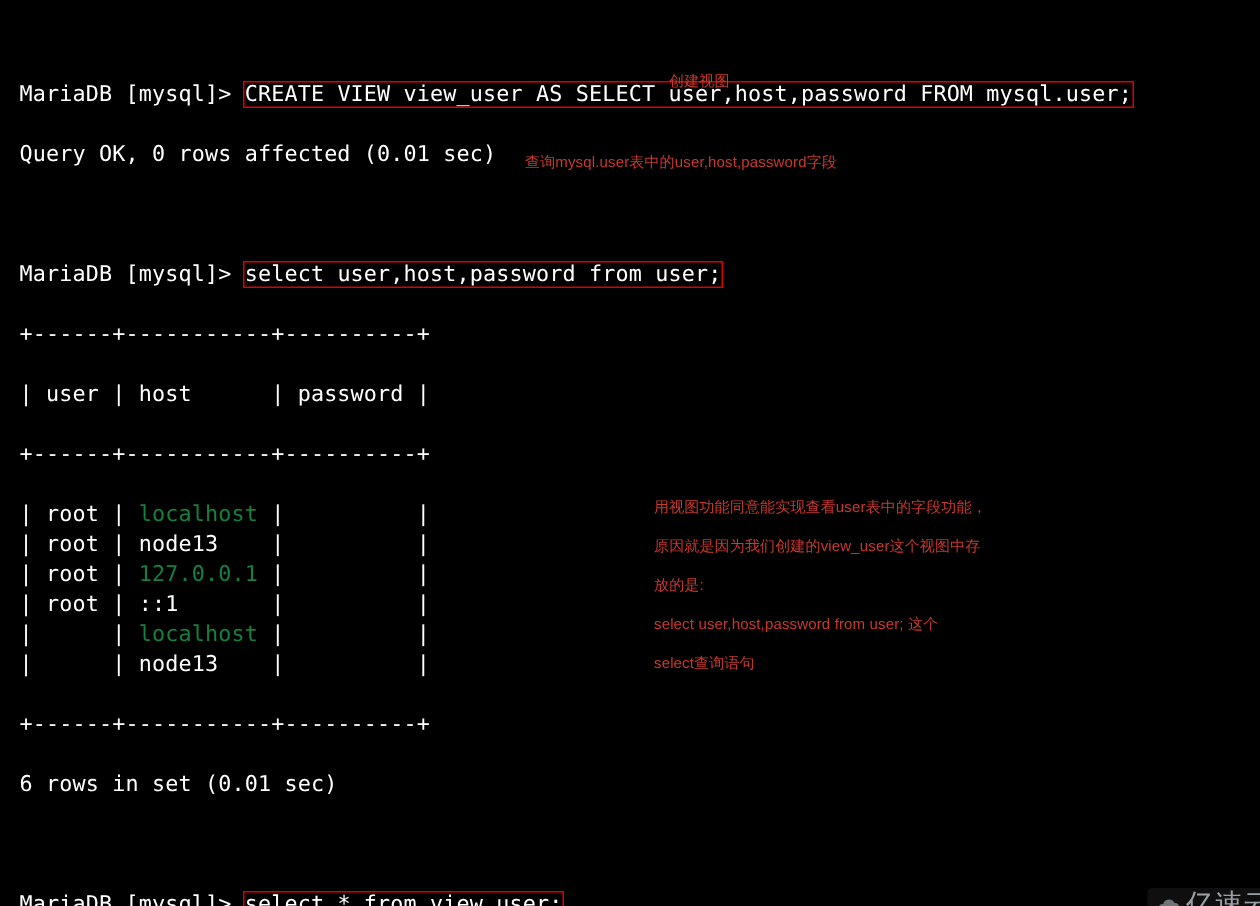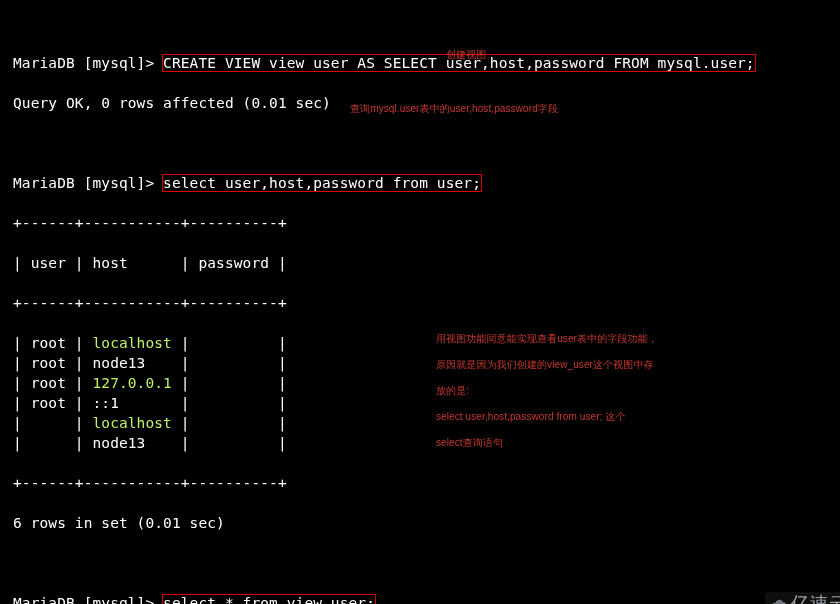--- a/index.html
+++ b/index.html
@@ -6,21 +6,21 @@
   .terminal{
     font-family:"Consolas","DejaVu Sans Mono","Menlo",monospace;
     font-size:14.5px;line-height:20px;color:#fff;background:#000;
     width:840px;height:604px;position:relative;padding:13px;
     white-space:pre;letter-spacing:0.1px;
   }
   .line{display:block;min-height:20px}
   .prompt{color:#fff}
   .cmd{color:#fff}
   .redbox{outline:1px solid #d00;outline-offset:0}
-  .magenta{color:#bef264}
+  .magenta{color:#15803d}
   .annot{
     position:absolute;color:#c8392e;font-family:"Microsoft YaHei","SimSun",sans-serif;
     font-size:10px;white-space:normal;line-height:26px;
   }
   .watermark{
     position:absolute;right:12px;bottom:14px;color:#9aa0a6;font-size:19px;
     font-family:"Microsoft YaHei",sans-serif;display:flex;align-items:center;gap:4px;
     background:rgba(255,255,255,0.06);padding:2px 6px;border-radius:3px;
   }
   .watermark svg{width:16px;height:16px;opacity:.7}

